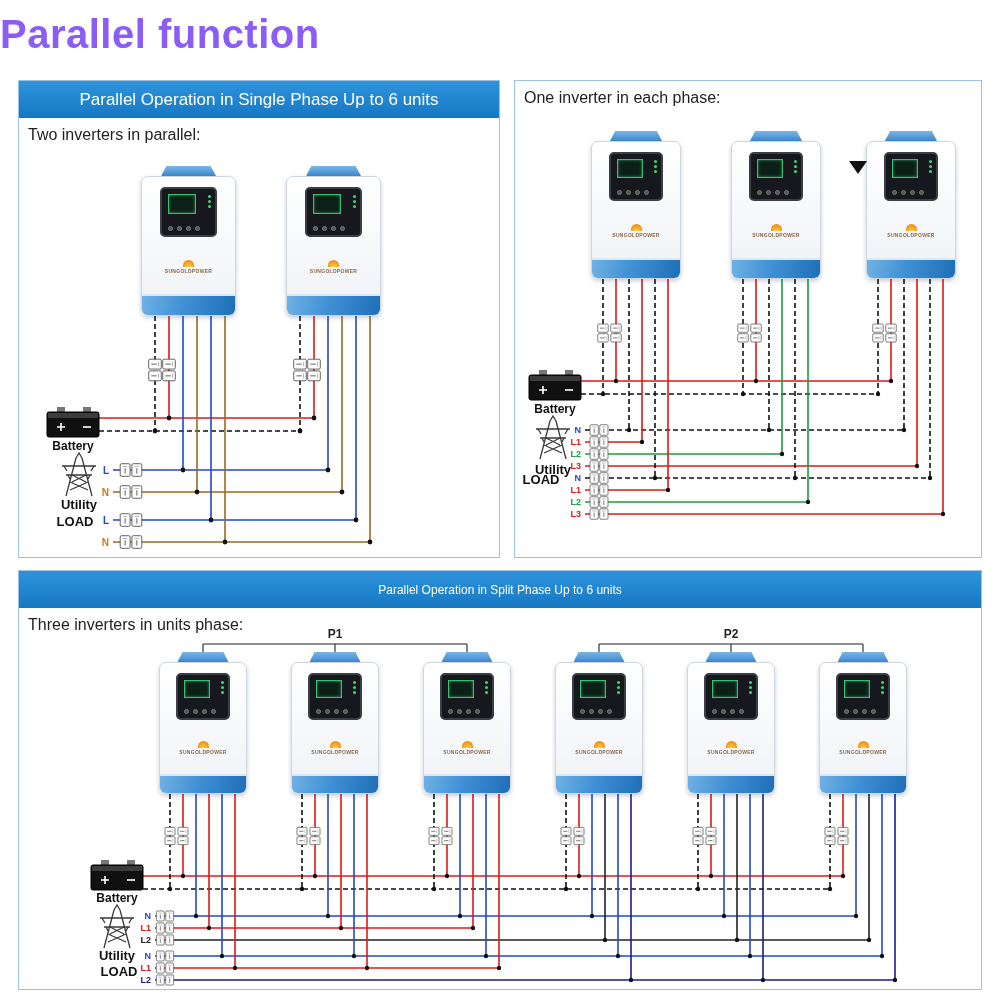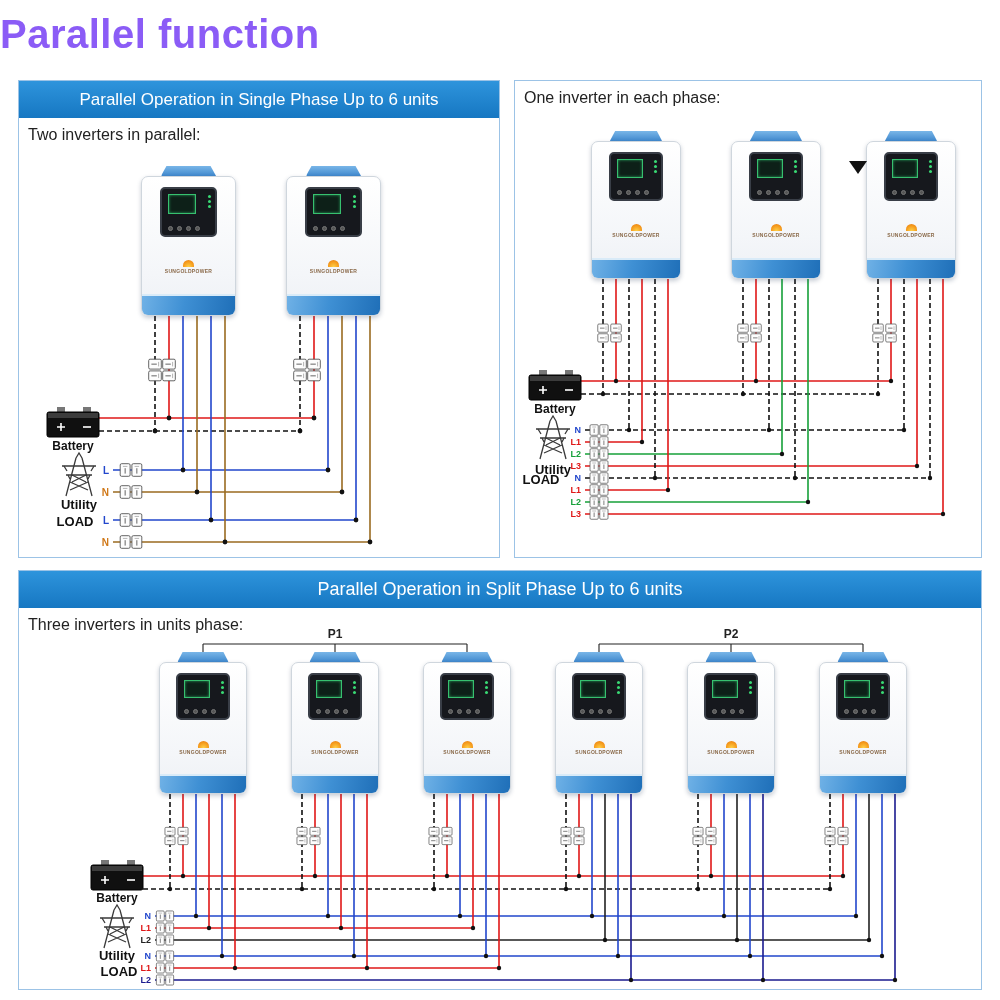--- a/index.html
+++ b/index.html
@@ -4,21 +4,21 @@
 <style>
   *{margin:0;padding:0;box-sizing:border-box}
   html,body{background:#fff}
   body{width:1000px;height:1000px;position:relative;overflow:hidden;font-family:"Liberation Sans",sans-serif}
   .title{position:absolute;top:12px;left:0;width:100%;text-align:left;font-size:40px;font-weight:800;color:#8b5cf6;letter-spacing:.5px}
   .panel{position:absolute;border:1px solid #9cc3e6;background:#fff}
   .panel-a{left:18px;top:80px;width:482px;height:478px}
   .panel-b{left:514px;top:80px;width:468px;height:478px}
   .panel-c{left:18px;top:570px;width:964px;height:420px}
   .panel-header{height:37px;background:linear-gradient(#2e94dc,#1677c2);color:#fff;font-weight:400;font-size:17px;display:flex;align-items:center;justify-content:center;white-space:nowrap}
-  .panel-c .panel-header{font-size:18px}
+  .panel-c .panel-header{font-size:12px}
   .panel-body{position:relative;width:100%;height:calc(100% - 34px);overflow:hidden}
   .subtitle{position:absolute;left:9px;top:8px;font-size:16px;color:#222;z-index:3}
   .wiring{position:absolute;inset:0;z-index:1}
   .wiring text{font-family:"Liberation Sans",sans-serif}
   .t-line{font-size:10px;font-weight:700}
   .t-line-sm{font-size:9px;font-weight:700}
   .t-sec{font-size:13px;font-weight:700;fill:#111}
   .t-bat{font-size:12px;font-weight:700;fill:#111}
   .t-grp{font-size:12px;font-weight:700;fill:#222}
   .w{fill:none;stroke-width:1.6}

